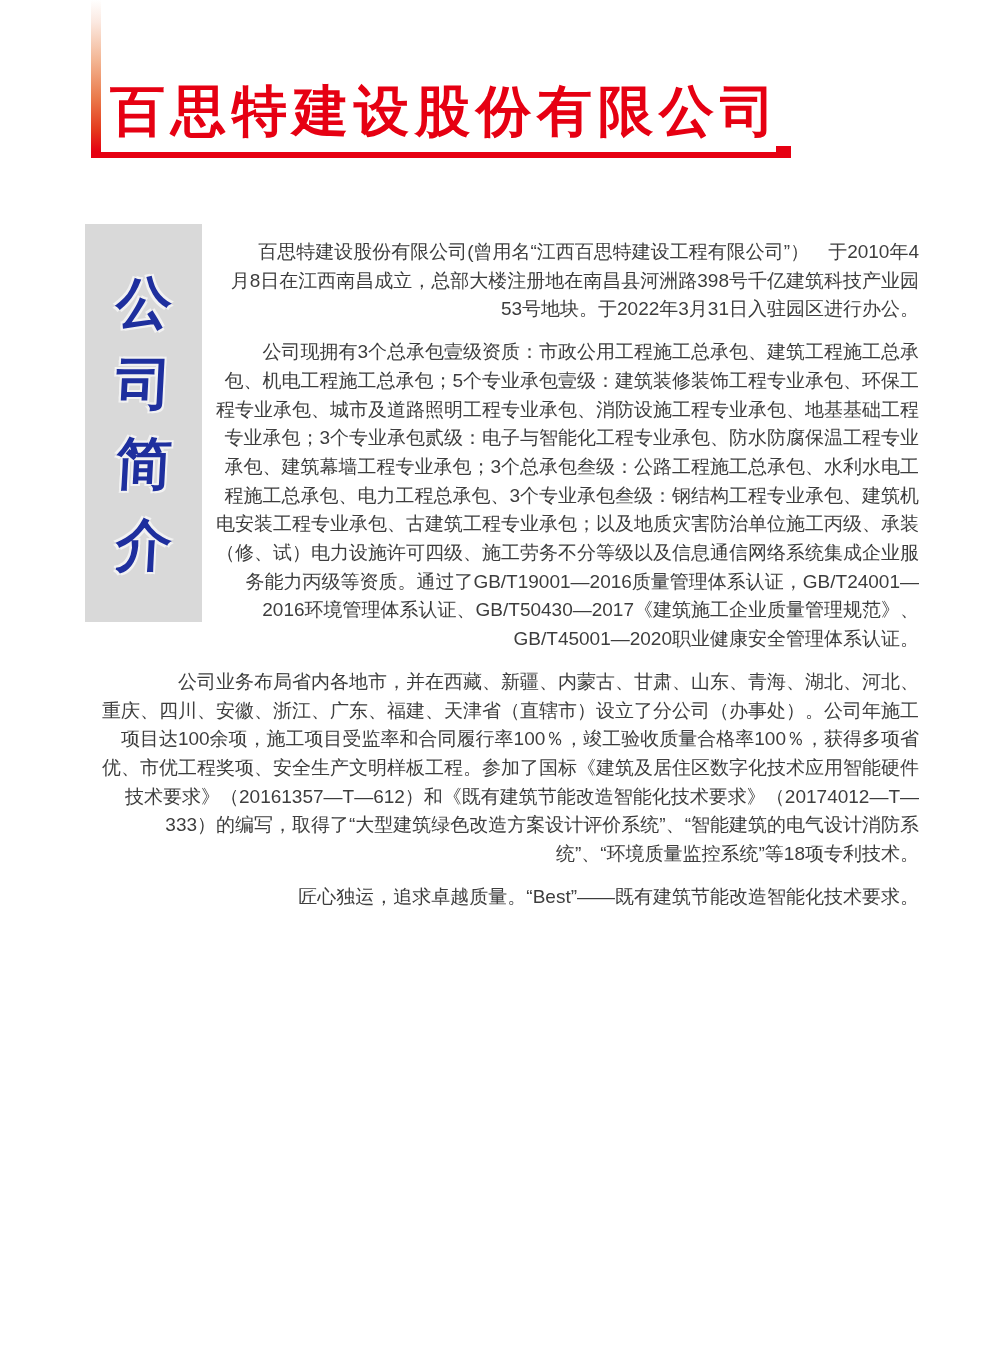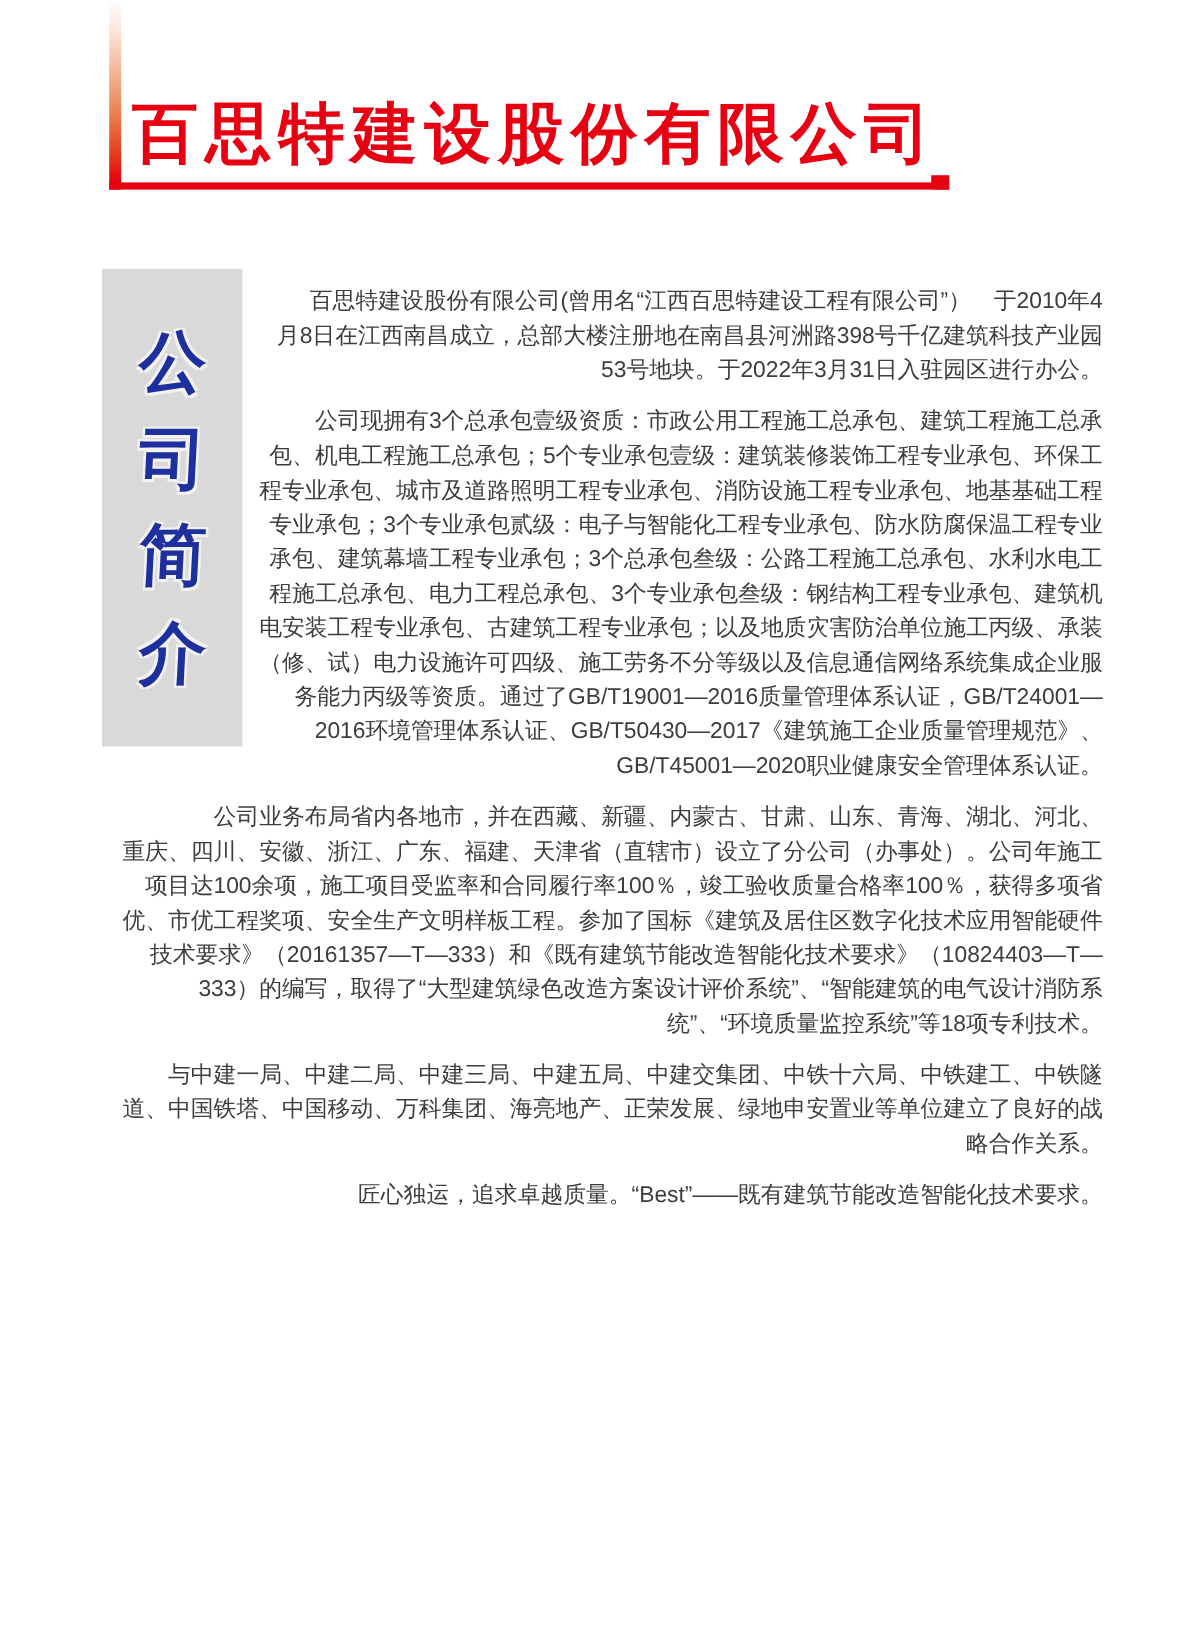--- a/index.html
+++ b/index.html
@@ -67,16 +67,15 @@
 
 <div class="content">
   <div class="intro-box">
     <span class="intro-char">公</span>
     <span class="intro-char">司</span>
     <span class="intro-char">简</span>
     <span class="intro-char">介</span>
   </div>
   <p>百思特建设股份有限公司(曾用名“江西百思特建设工程有限公司”）　于2010年4月8日在江西南昌成立，总部大楼注册地在南昌县河洲路398号千亿建筑科技产业园53号地块。于2022年3月31日入驻园区进行办公。</p>
   <p>公司现拥有3个总承包壹级资质：市政公用工程施工总承包、建筑工程施工总承包、机电工程施工总承包；5个专业承包壹级：建筑装修装饰工程专业承包、环保工程专业承包、城市及道路照明工程专业承包、消防设施工程专业承包、地基基础工程专业承包；3个专业承包贰级：电子与智能化工程专业承包、防水防腐保温工程专业承包、建筑幕墙工程专业承包；3个总承包叁级：公路工程施工总承包、水利水电工程施工总承包、电力工程总承包、3个专业承包叁级：钢结构工程专业承包、建筑机电安装工程专业承包、古建筑工程专业承包；以及地质灾害防治单位施工丙级、承装（修、试）电力设施许可四级、施工劳务不分等级以及信息通信网络系统集成企业服务能力丙级等资质。通过了GB/T19001—2016质量管理体系认证，GB/T24001—2016环境管理体系认证、GB/T50430—2017《建筑施工企业质量管理规范》、GB/T45001—2020职业健康安全管理体系认证。</p>
-  <p class="ind-wide">公司业务布局省内各地市，并在西藏、新疆、内蒙古、甘肃、山东、青海、湖北、河北、重庆、四川、安徽、浙江、广东、福建、天津省（直辖市）设立了分公司（办事处）。公司年施工项目达100余项，施工项目受监率和合同履行率100％，竣工验收质量合格率100％，获得多项省优、市优工程奖项、安全生产文明样板工程。参加了国标《建筑及居住区数字化技术应用智能硬件技术要求》（20161357—T—333）和《既有建筑节能改造智能化技术要求》（10824403—T—333）的编写，取得了“大型建筑绿色改造方案设计评价系统”、“智能建筑的电气设计消防系统”、“环境质量监控系统”等18项专利技术。</p>
-  <p>与中建一局、中建二局、中建三局、中建五局、中建交集团、中铁十六局、中铁建工、中铁隧道、中国铁塔、中国移动、万科集团、海亮地产、正荣发展、绿地申安置业等单位建立了良好的战略合作关系。</p>
+  <p class="ind-wide">公司业务布局省内各地市，并在西藏、新疆、内蒙古、甘肃、山东、青海、湖北、河北、重庆、四川、安徽、浙江、广东、福建、天津省（直辖市）设立了分公司（办事处）。公司年施工项目达100余项，施工项目受监率和合同履行率100％，竣工验收质量合格率100％，获得多项省优、市优工程奖项、安全生产文明样板工程。参加了国标《建筑及居住区数字化技术应用智能硬件技术要求》（20161357—T—612）和《既有建筑节能改造智能化技术要求》（20174012—T—333）的编写，取得了“大型建筑绿色改造方案设计评价系统”、“智能建筑的电气设计消防系统”、“环境质量监控系统”等18项专利技术。</p>
   <p>匠心独运，追求卓越质量。“Best”——既有建筑节能改造智能化技术要求。</p>
 </div>
 
 </body></html>

